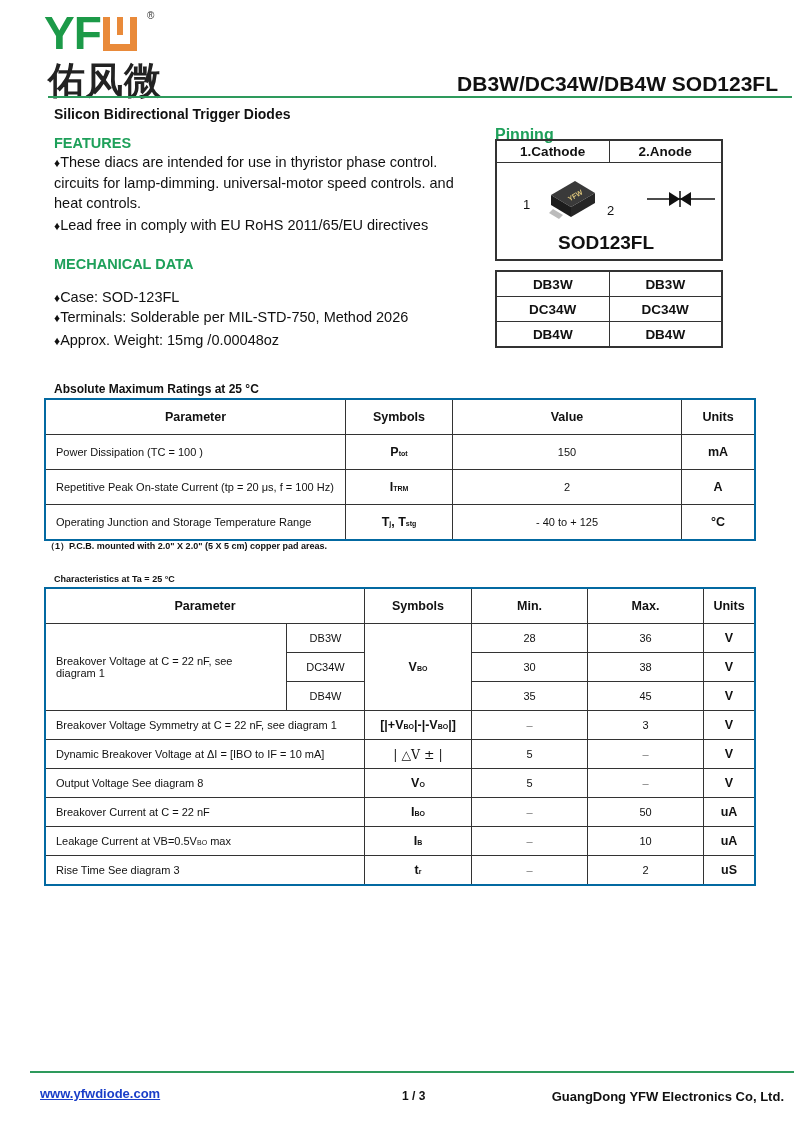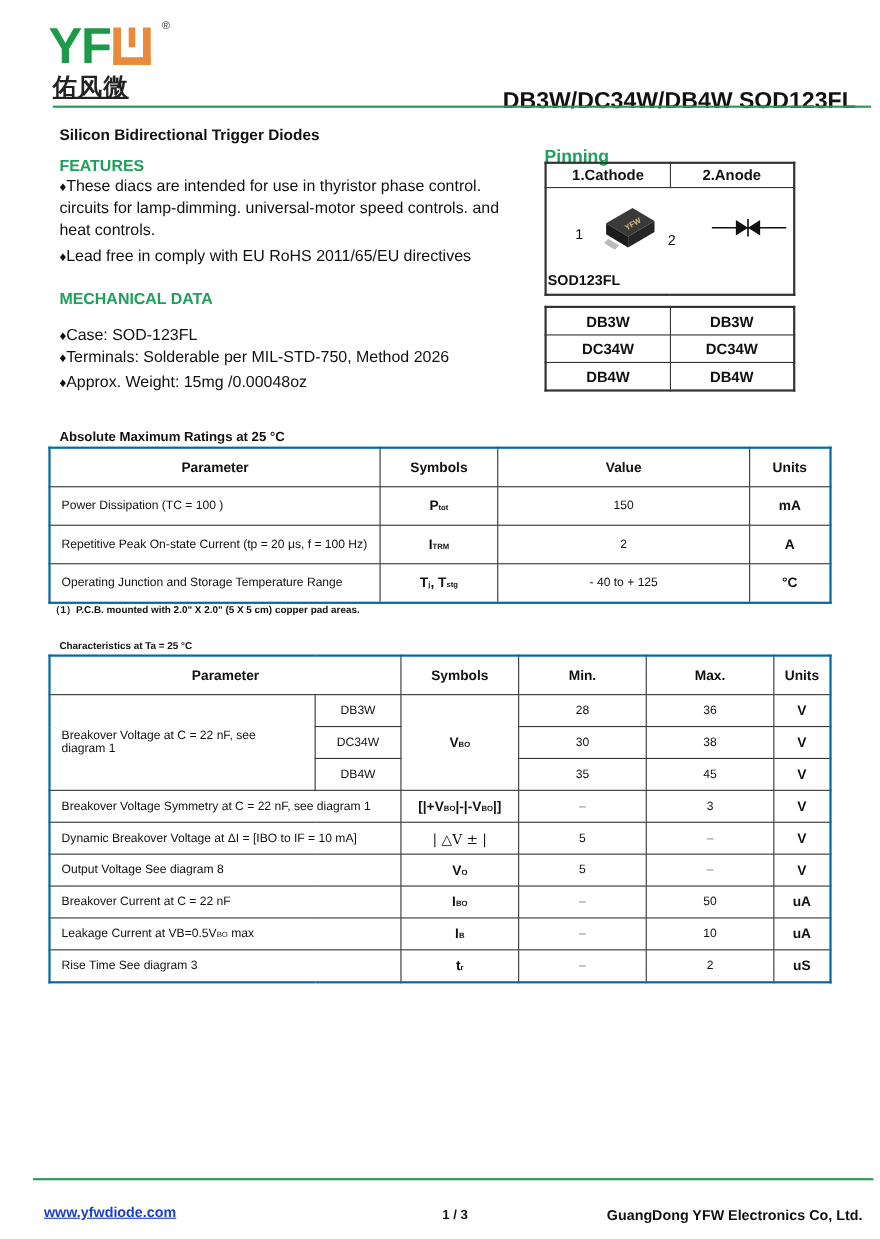--- a/index.html
+++ b/index.html
@@ -1,26 +1,26 @@
 <!DOCTYPE html>
 <html><head>
 <meta charset="utf-8">
 <style>
   html, body { margin:0; padding:0; background:#fff; }
   body { width:800px; height:1126px; position:relative; font-family:"Liberation Sans", sans-serif; color:#111; overflow:hidden; }
-  .abs { position:absolute;margin-top:8px; }
+  .abs { position:absolute; }
   .green { color:#1ea05a; }
   .hr-green { position:absolute; height:2px; background:#2e9a5c; }
   .logo { left:44px; top:10px; width:120px; height:80px; }
   .logo-letters { position:absolute; left:0; top:0; font-weight:bold; font-size:46px; line-height:46px; letter-spacing:-1px; }
   .logo-y, .logo-f { color:#1c9a48; }
   .logo-u { display:inline-block; width:34px; height:34px; border:7px solid #e98a3a; border-top:none; box-sizing:border-box; position:relative; top:2px; margin-left:2px; }
   .logo-u:after { content:""; position:absolute; left:7px; top:0; width:6px; height:18px; background:#e98a3a; }
   .logo-reg { position:absolute; left:103px; top:0px; font-size:10px; color:#333; }
-  .logo-cn { position:absolute; left:4px; top:46px; font-size:22px; font-weight:bold; color:#222; font-family:"DejaVu Sans", sans-serif; letter-spacing:1px;text-decoration:underline; }
+  .logo-cn { position:absolute; left:4px; top:46px; font-size:37px; font-weight:bold; color:#222; font-family:"DejaVu Sans", sans-serif; letter-spacing:1px; }
   .title { right:22px; top:72px; font-weight:bold; font-size:21px; }
   .subtitle { left:54px; top:106px; font-weight:bold; font-size:14px; }
   .sec-head { font-weight:bold; font-size:14.5px; }
   .para { font-size:14.5px; line-height:20px; }
   .bul { font-size:12px; }
   table { border-collapse:collapse; }
   .pin { left:495px; top:139px; width:228px; border:2px solid #333; }
   .pin td { border:1px solid #333; text-align:center; font-weight:bold; font-size:13.5px; }
   .mark { left:495px; top:270px; width:228px; border:2px solid #333; }
   .mark td { border:1px solid #333; text-align:center; font-weight:bold; font-size:13.5px; height:22px; }
@@ -90,21 +90,21 @@
         <polygon points="26,32 50,18 50,28 26,42" fill="#262626"></polygon>
         <text x="22" y="24" font-size="7" fill="#d9c27a" transform="rotate(-30 28 20)" font-family="Liberation Sans, sans-serif">YFW</text>
       </svg>
       <span style="position:absolute; left:110px; top:40px; font-size:13px; font-weight:normal;">2</span>
       <svg style="position:absolute; left:150px; top:26px;" width="68" height="20">
         <line x1="0" y1="10" x2="68" y2="10" stroke="#111" stroke-width="1.5"></line>
         <polygon points="22,3 22,17 33,10" fill="#111"></polygon>
         <polygon points="44,3 44,17 33,10" fill="#111"></polygon>
         <line x1="33" y1="2" x2="33" y2="18" stroke="#111" stroke-width="1.5"></line>
       </svg>
-      <div style="text-align:left; padding:0 6px 4px 0; font-size:13px;">SOD123FL</div>
+      <div style="text-align:center; padding:0 6px 4px 0; font-size:19px;">SOD123FL</div>
     </td>
   </tr>
 </tbody>
   </table>
 
 <table class="abs mark">
   <tbody>
   <tr>
         <td style="width:50%;">DB3W</td>
         <td>DB3W</td>

